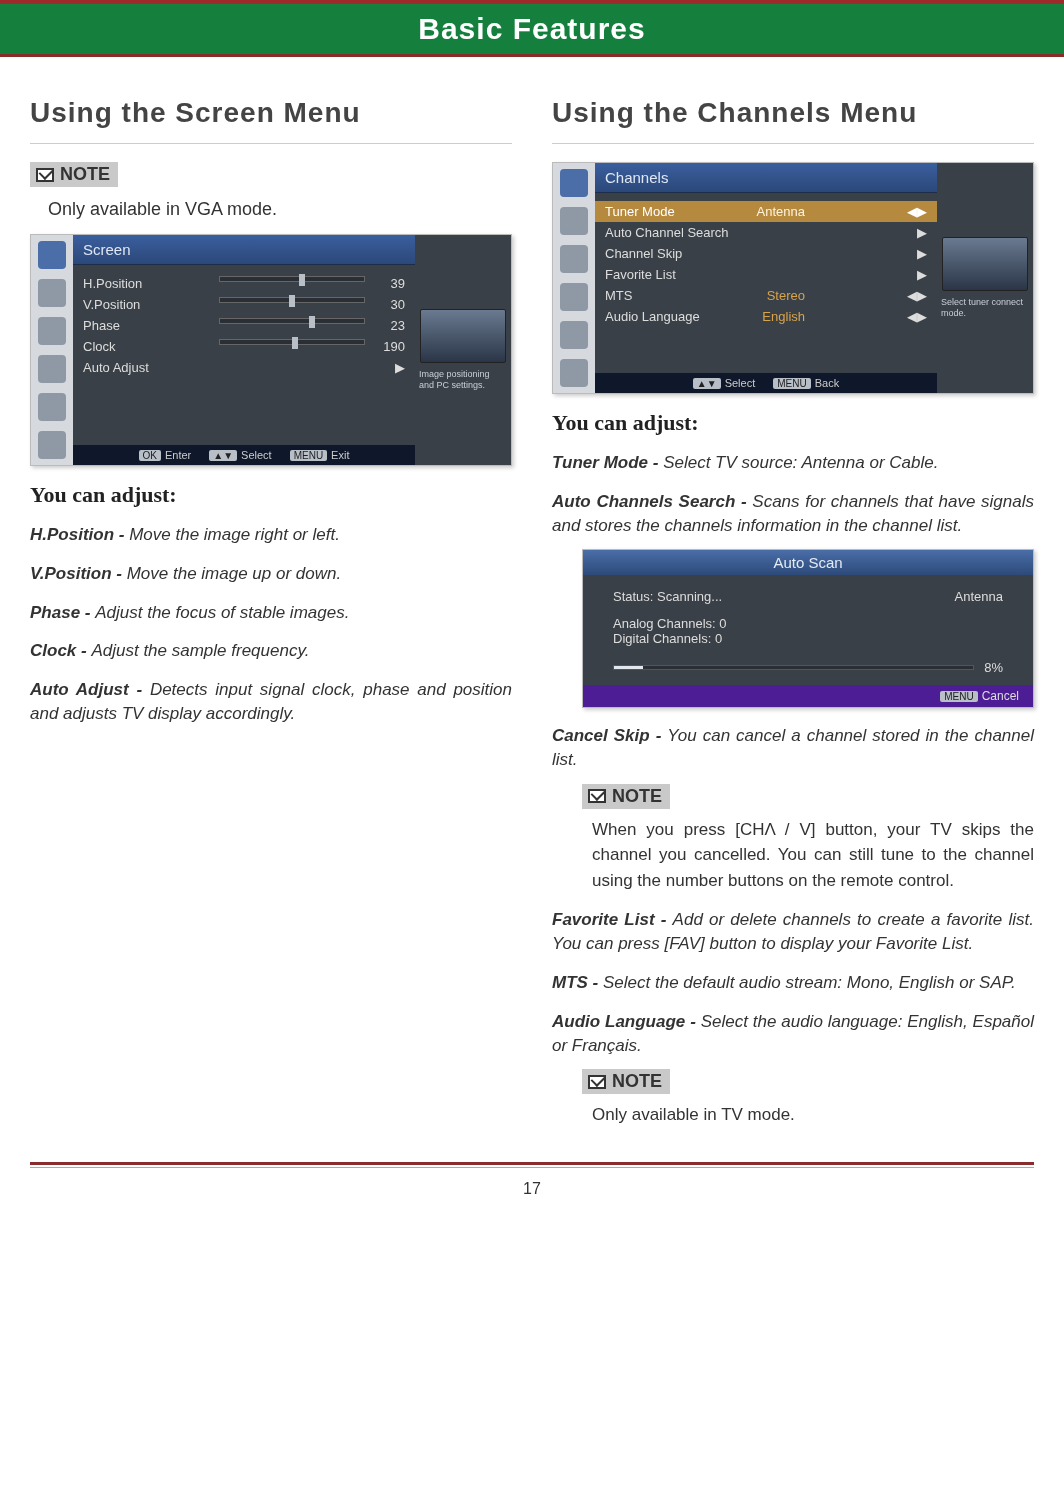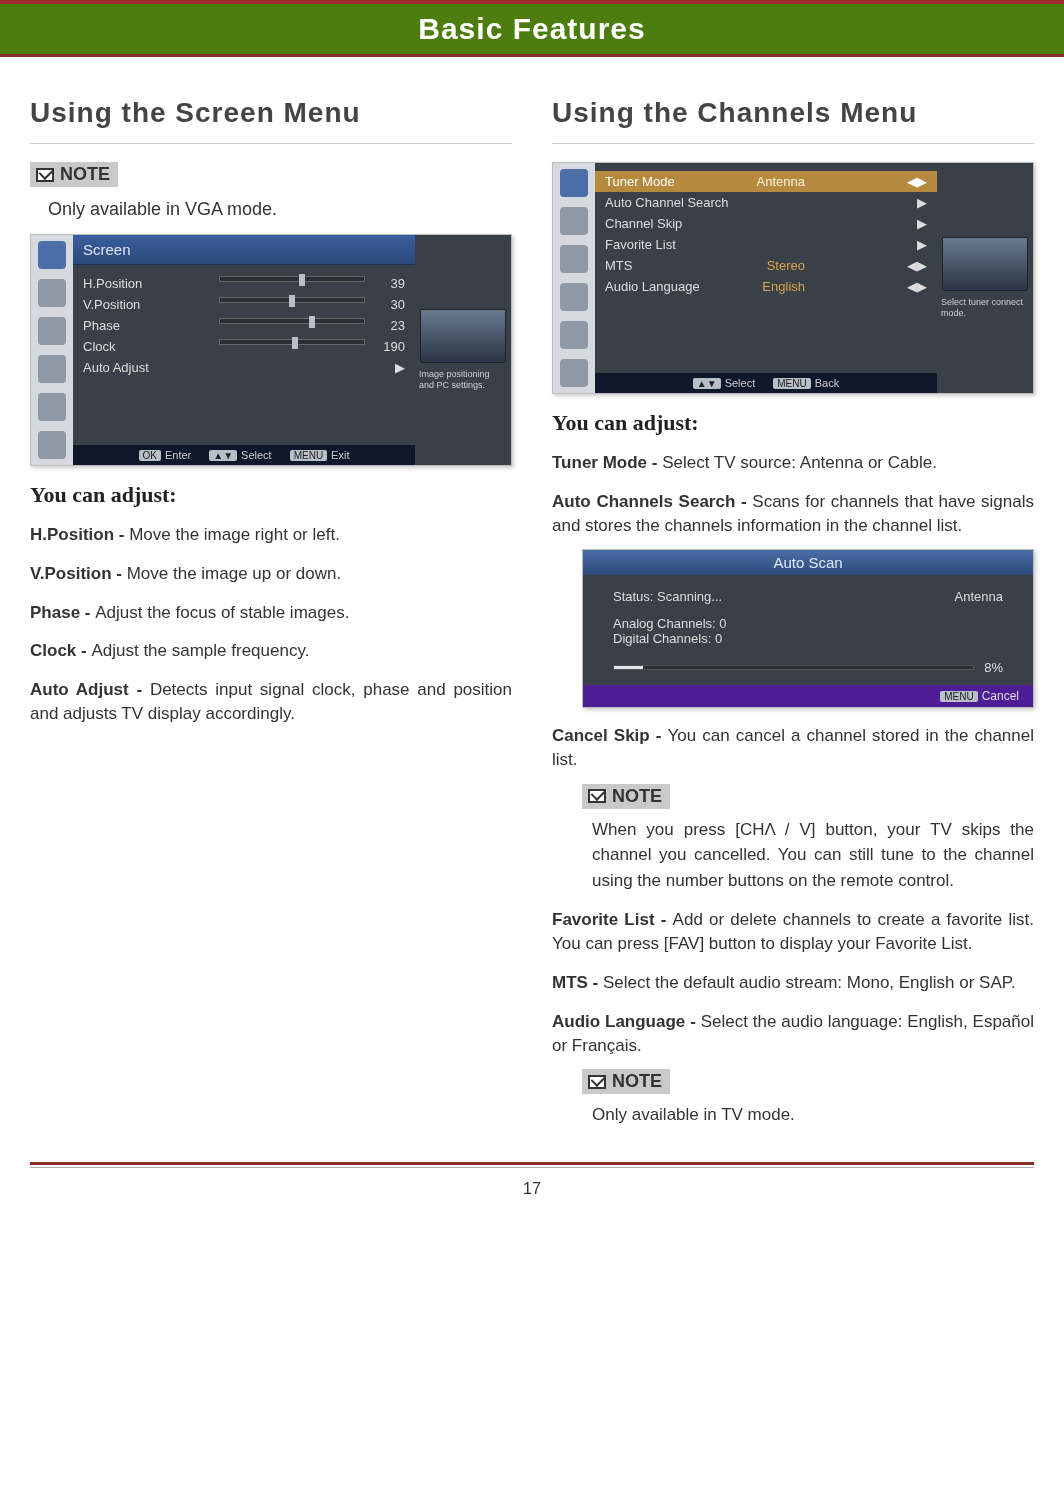--- a/index.html
+++ b/index.html
@@ -1,18 +1,18 @@
 <!DOCTYPE html>
 <html><head>
 <meta charset="utf-8">
 <style>
   * { box-sizing: border-box; margin: 0; padding: 0; }
   body { font-family: Arial, Helvetica, sans-serif; color: #333; background: #fff; width: 1064px; margin: 0 auto; }
   .page { padding: 0; border-top: 4px solid #9e2b2b; }
-  .header-bar { background: #4d7c0f; color: #fff; text-align: center; font-size: 30px; font-weight: bold; padding: 8px 0; letter-spacing: 1px; }
+  .header-bar { background: #15803d; color: #fff; text-align: center; font-size: 30px; font-weight: bold; padding: 8px 0; letter-spacing: 1px; }
   .header-rule { height: 3px; background: #8b2c2c; }
   .content { display: flex; gap: 40px; padding: 40px 30px 20px; }
   .col { flex: 1; }
   h1.section { font-family: Arial, sans-serif; font-weight: bold; font-size: 28px; color: #444; letter-spacing: 1px; margin-bottom: 14px; }
   hr.sec-line { border: none; border-top: 1px solid #ccc; margin-bottom: 18px; }
   .note-badge { display: inline-flex; align-items: center; background: #c9c9c9; padding: 2px 8px 2px 6px; font-weight: bold; font-size: 18px; margin-bottom: 8px; }
   .note-badge .check { width: 18px; height: 14px; border: 2px solid #333; margin-right: 6px; position: relative; background: #fff; }
   .note-badge .check::after { content: ""; position: absolute; left: 2px; top: -2px; width: 10px; height: 7px; border-left: 2px solid #333; border-bottom: 2px solid #333; transform: rotate(-45deg); }
   .note-text { font-size: 18px; margin: 4px 0 14px 18px; }
   .note-indent { margin-left: 40px; font-size: 17px; line-height: 1.5; text-align: justify; margin-bottom: 14px; }
@@ -42,21 +42,21 @@
   .osd.scan { flex-direction: column; color: #ddd; }
   .scan-title { background: linear-gradient(#4a6ea8,#2d4a7a); text-align: center; padding: 4px 0; font-size: 15px; color: #e3ebf6; }
   .scan-body { padding: 14px 30px 10px; font-size: 13px; }
   .scan-body .line { display: flex; justify-content: space-between; gap: 120px; margin-bottom: 12px; }
   .scan-bar { display: flex; align-items: center; margin-top: 14px; gap: 10px; }
   .scan-bar .track { flex: 1; height: 5px; background: #2a2f36; border: 1px solid #555; position: relative; }
   .scan-bar .track .fill { position: absolute; left: 0; top: 0; bottom: 0; width: 8%; background: #e3e8ef; }
   .scan-foot { background: #4c1d95; text-align: right; padding: 4px 14px; font-size: 12px; }
 
   .subhead { font-family: Georgia, 'Times New Roman', serif; font-weight: bold; font-size: 22px; margin: 1px 0 10px; color: #222; }
-  p.item { font-size: 17px; margin: 15px 0 12px; text-align: justify; line-height: 1.4; }
+  p.item { font-size: 17px; margin: 15px 0 12px; text-align: justify; line-height: 1.4; font-style: italic; }
   p.item b { font-weight: bold; }
 
   .footer-rule { height: 3px; background: #8b2c2c; margin: 0 30px; }
   .footer-thin { height: 1px; background: #aaa; margin: 2px 30px 0; }
   .page-num { text-align: center; font-size: 16px; padding: 12px 0 30px; color: #333; }
 </style>
 </head>
 <body>
 
 <div class="page">
@@ -148,20 +148,21 @@
       <div class="osd">
         <div class="osd-icons">
           <div class="ic sel"></div>
           <div class="ic"></div>
           <div class="ic"></div>
           <div class="ic"></div>
           <div class="ic"></div>
           <div class="ic"></div>
         </div>
         <div class="osd-main">
+          <div class="osd-title">Channels</div>
           <div class="osd-body">
             <div class="osd-row hl">
               <span class="lbl">Tuner Mode</span>
               <span class="valtxt" style="color:#fff3d9">Antenna</span>
               <span class="arrow">◀▶</span>
             </div>
             <div class="osd-row">
               <span class="lbl">Auto Channel Search</span>
               <span class="arrow">▶</span>
             </div>

